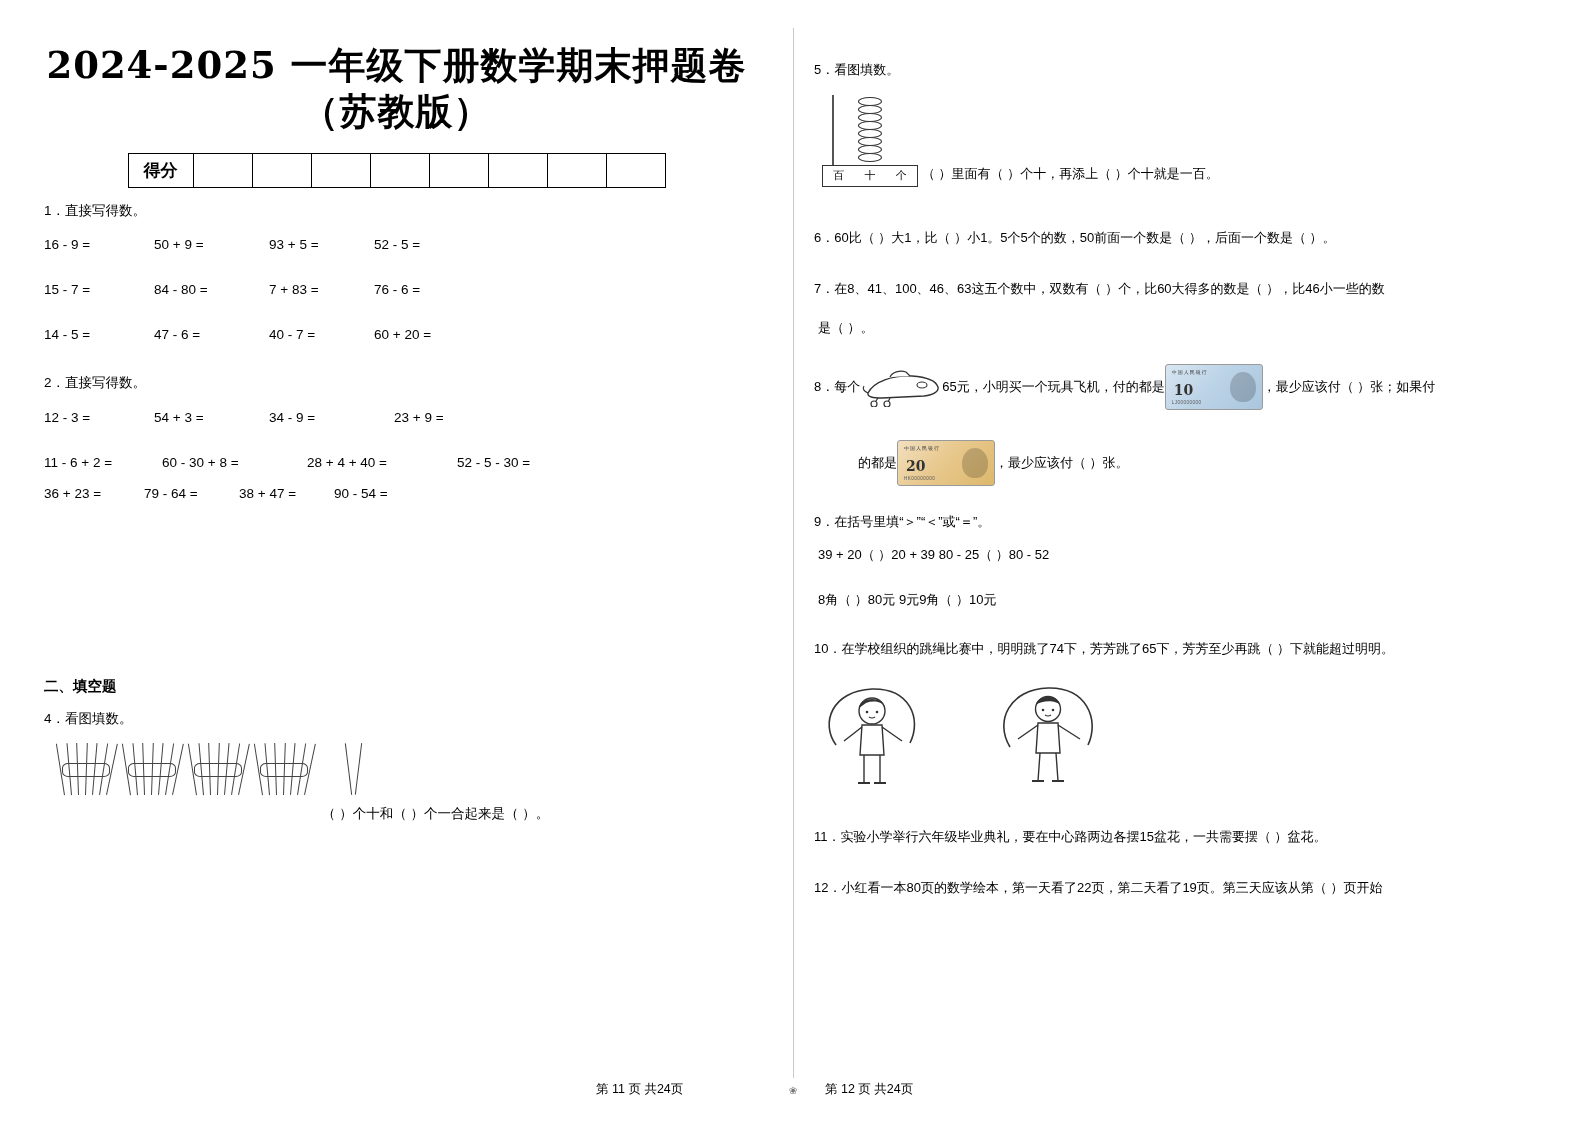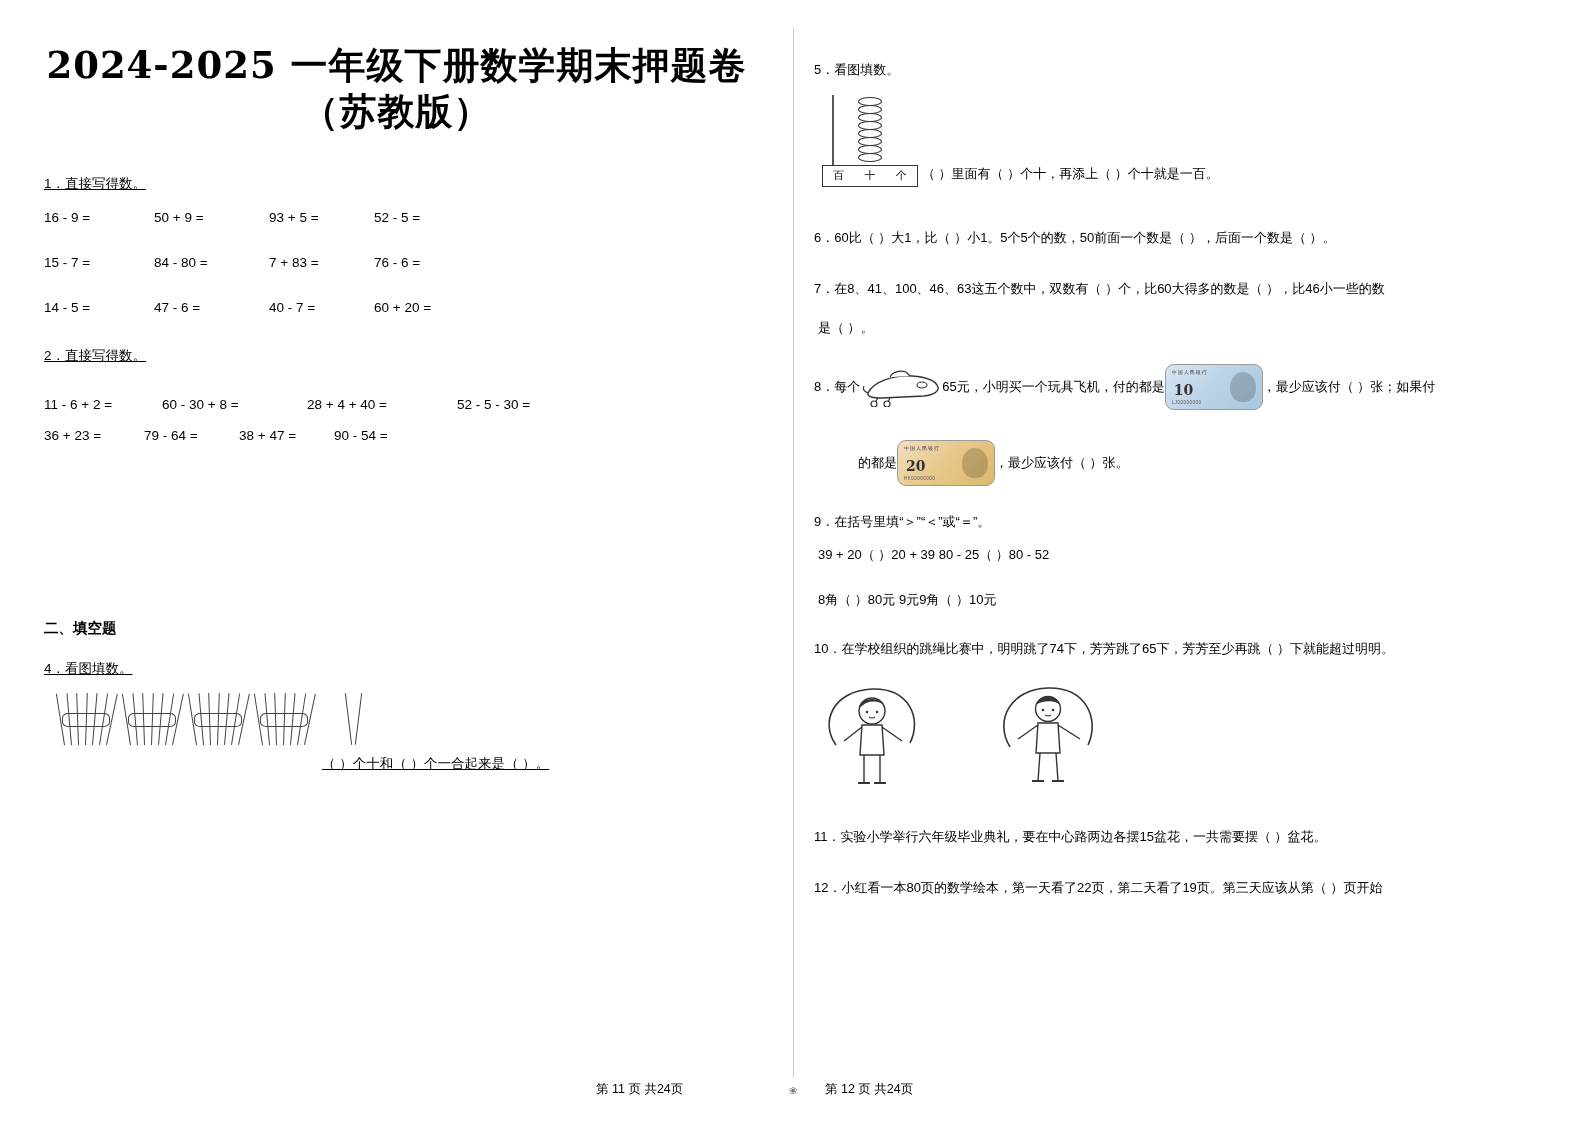--- a/index.html
+++ b/index.html
@@ -46,23 +46,22 @@
   }
   table.score td.hdr{width:62px;}
 
   
   .sec-head{
     font-size:14.5px;font-weight:bold;
     margin:24px 0 0 44px;
   }
   .q{
     font-size:13.5px;
-    margin:20px 0 0 44px;
+    margin:12px 0 0 44px;
     line-height:1.6;
-    text-decoration:underline;
   }
   .row-exprs{
     font-size:13.5px;
     margin:16px 0 0 44px;
     display:flex;
   }
   .row-exprs span{display:inline-block;}
 
   
   .rq{
@@ -109,21 +108,21 @@
     position:absolute;left:2px;top:20px;width:46px;height:12px;
     border:1.3px solid #444;border-radius:6px/5px;
     background:transparent;
   }
   .single{position:relative;width:26px;height:56px;}
   .single i{position:absolute;display:block;width:2px;height:52px;border-left:1.3px solid #444;}
 
   
   .note{
     display:inline-block;vertical-align:middle;
-    width:96px;height:44px;border:1px solid #9a9a9a;border-radius:9px;
+    width:96px;height:44px;border:1px solid #9a9a9a;border-radius:3px;
     position:relative;overflow:hidden;
   }
   .note10{background:linear-gradient(135deg,#d9e6f2 0%,#bdd4e7 45%,#a9c6de 100%);}
   .note20{background:linear-gradient(135deg,#f3e0c0 0%,#e8c98e 45%,#ddb86c 100%);}
   .note .face{
     position:absolute;right:6px;top:7px;width:26px;height:30px;
     border-radius:50% 50% 45% 45%;
     background:rgba(0,0,0,.18);
   }
   .note .denom{
@@ -158,20 +157,31 @@
   <div class="col-left">
 
     <h1 class="title">
       <span>2024-2025 一年级下册数学期末押题卷</span>
       <span class="l2">（苏教版）</span>
     </h1>
 
     <div class="score-wrap">
       <table class="score">
         <tbody>
+        <tr>
+          <td class="hdr">得分</td>
+          <td></td>
+          <td></td>
+          <td></td>
+          <td></td>
+          <td></td>
+          <td></td>
+          <td></td>
+          <td></td>
+        </tr>
       </tbody>
         </table>
     </div>
 
 
     <div class="q">1．直接写得数。</div>
     <div class="row-exprs">
       <span style="width:110px">16 - 9 =</span>
       <span style="width:115px">50 + 9 =</span>
       <span style="width:105px">93 + 5 =</span>
@@ -184,20 +194,26 @@
       <span>76 - 6 =</span>
     </div>
     <div class="row-exprs" style="margin-top:30px">
       <span style="width:110px">14 - 5 =</span>
       <span style="width:115px">47 - 6 =</span>
       <span style="width:105px">40 - 7 =</span>
       <span>60 + 20 =</span>
     </div>
 
     <div class="q" style="margin-top:30px">2．直接写得数。</div>
+    <div class="row-exprs">
+      <span style="width:110px">12 - 3 =</span>
+      <span style="width:115px">54 + 3 =</span>
+      <span style="width:125px">34 - 9 =</span>
+      <span>23 + 9 =</span>
+    </div>
     <div class="row-exprs" style="margin-top:30px">
       <span style="width:118px">11 - 6 + 2 =</span>
       <span style="width:145px">60 - 30 + 8 =</span>
       <span style="width:150px">28 + 4 + 40 =</span>
       <span>52 - 5 - 30 =</span>
     </div>
 
     <div class="row-exprs">
       <span style="width:100px">36 + 23 =</span>
       <span style="width:95px">79 - 64 =</span>

